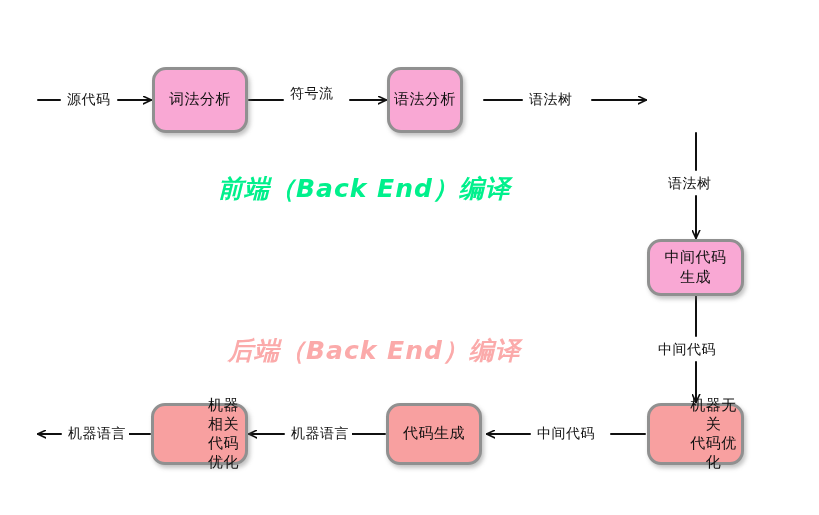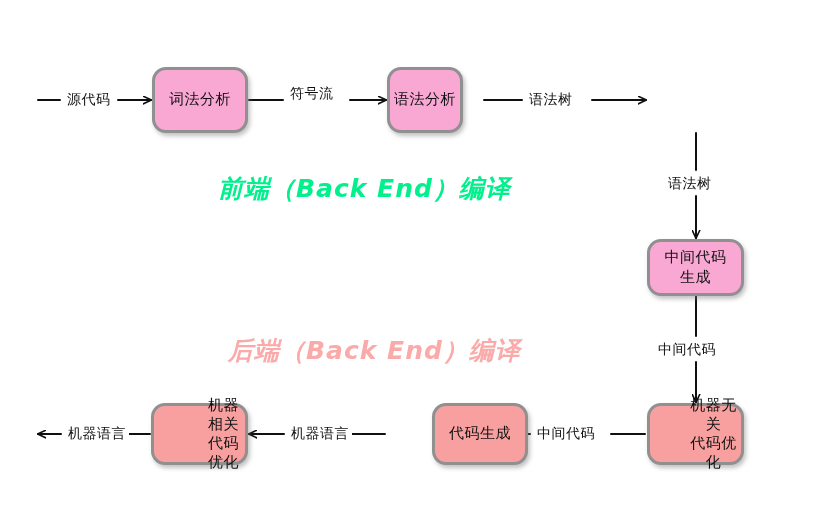--- a/index.html
+++ b/index.html
@@ -103,21 +103,21 @@
   <div class="node green" style="left:647px;top:239px;width:97px;height:57px;">
     <span class="lbl">中间代码
 生成</span>
   </div>
 
   <div class="node pink" style="left:647px;top:403px;width:97px;height:62px;padding-left:36px;">
     <span class="lbl">机器无关
 代码优化</span>
   </div>
 
-  <div class="node pink" style="left:386px;top:403px;width:96px;height:62px;margin-left:46px;">
+  <div class="node pink" style="left:386px;top:403px;width:96px;height:62px;">
     <span class="lbl">代码生成</span>
   </div>
 
   <div class="node pink" style="left:151px;top:403px;width:97px;height:62px;padding-left:48px;">
     <span class="lbl">机器相关
 代码优化</span>
   </div>
 
   <div class="edge-label" style="left:64px;top:91px;">源代码</div>
 

